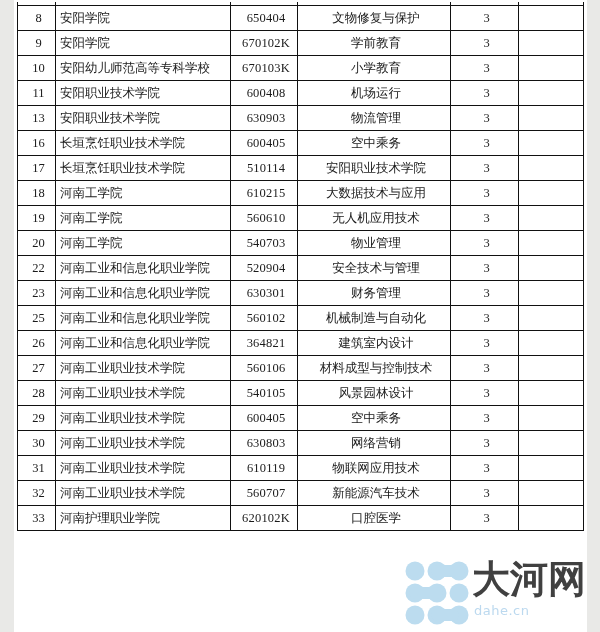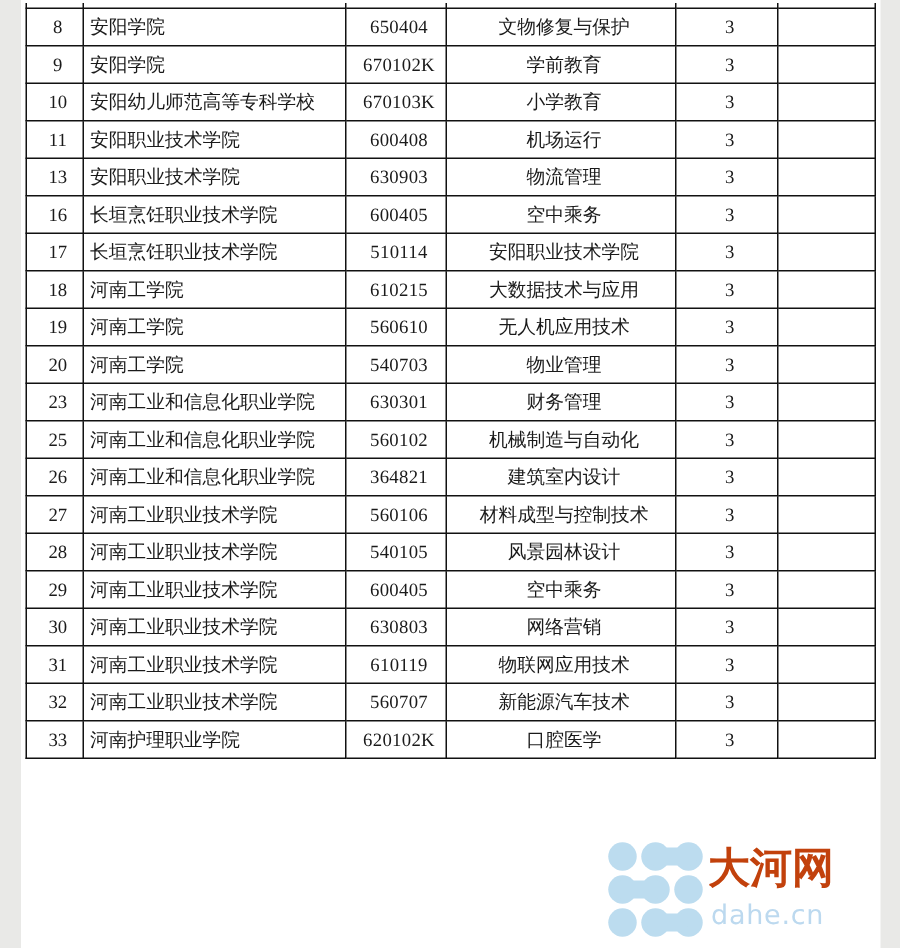--- a/index.html
+++ b/index.html
@@ -100,33 +100,33 @@
     left: 66px;
     top: 0px;
     width: 130px;
     height: 76px;
   }
   .wm-cn {
     position: absolute;
     left: 2px;
     top: 0px;
     font-family: "DejaVu Sans", sans-serif;
-    font-size: 28px;
+    font-size: 38px;
     line-height: 46px;
     font-weight: 700;
-    color: #c2410c;
+    color: #404040;
     letter-spacing: 0px;
     white-space: nowrap;
   }
   .wm-url {
     position: absolute;
     left: 4px;
     top: 44px;
     font-family: "DejaVu Sans", sans-serif;
-    font-size: 18px;
+    font-size: 13px;
     line-height: 22px;
     color: #bcd9ef;
     letter-spacing: .5px;
     white-space: nowrap;
   }
 </style>
 </head>
 <body>
 
 <div id="page">
@@ -224,20 +224,28 @@
             <td class="code">560610</td>
             <td class="major">无人机应用技术</td>
             <td class="years">3</td>
             <td class="remark"></td>
           </tr>
           <tr>
             <td class="seq">20</td>
             <td class="school">河南工学院</td>
             <td class="code">540703</td>
             <td class="major">物业管理</td>
+            <td class="years">3</td>
+            <td class="remark"></td>
+          </tr>
+          <tr>
+            <td class="seq">22</td>
+            <td class="school">河南工业和信息化职业学院</td>
+            <td class="code">520904</td>
+            <td class="major">安全技术与管理</td>
             <td class="years">3</td>
             <td class="remark"></td>
           </tr>
           <tr>
             <td class="seq">23</td>
             <td class="school">河南工业和信息化职业学院</td>
             <td class="code">630301</td>
             <td class="major">财务管理</td>
             <td class="years">3</td>
             <td class="remark"></td>

